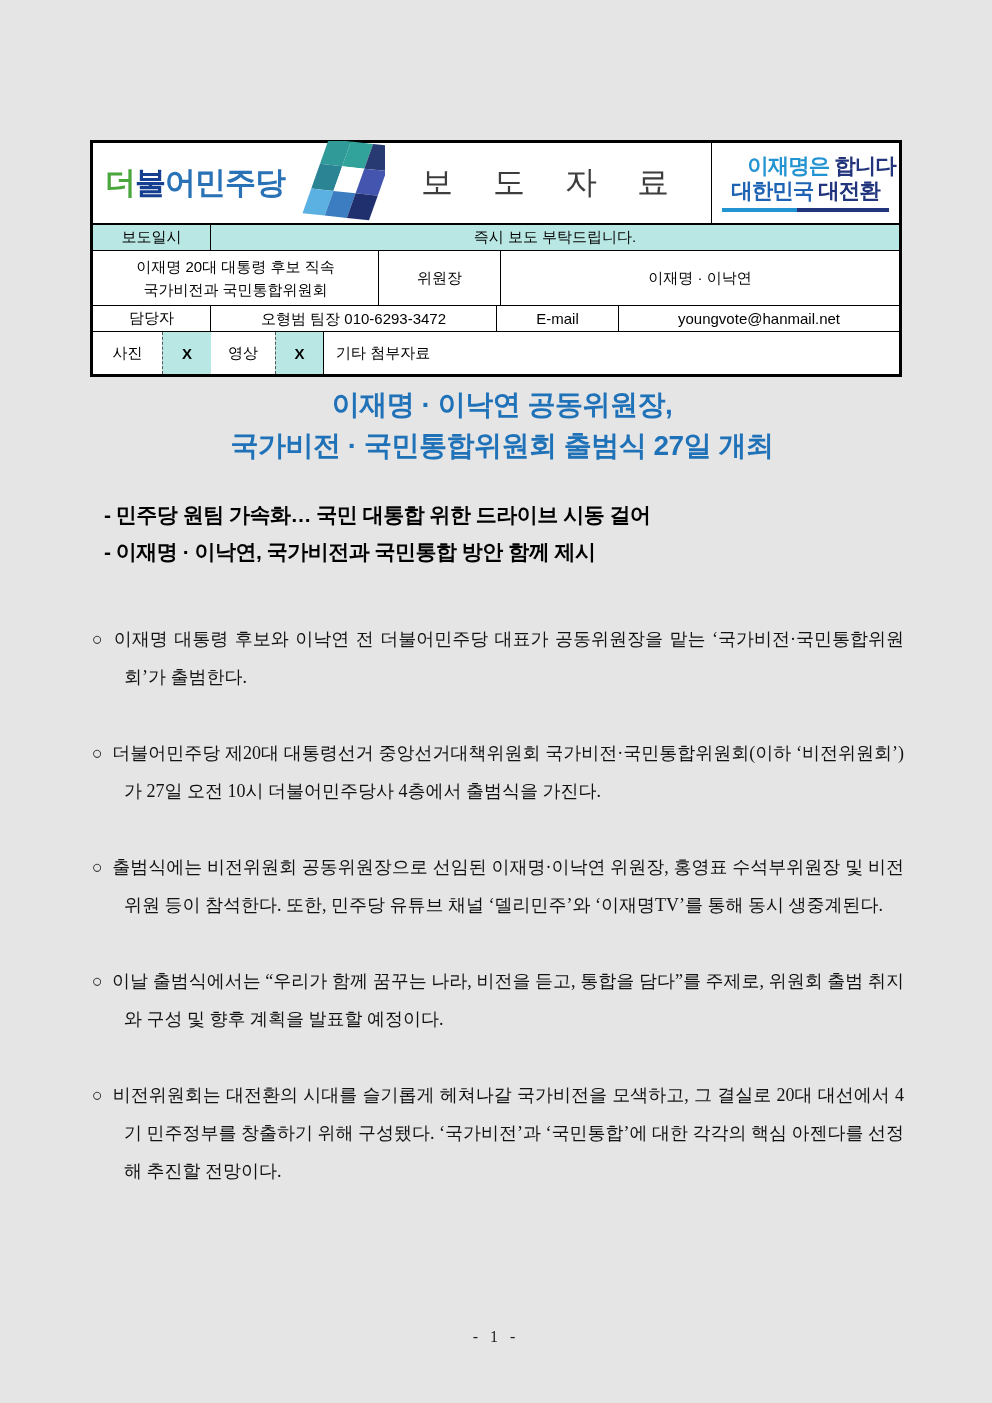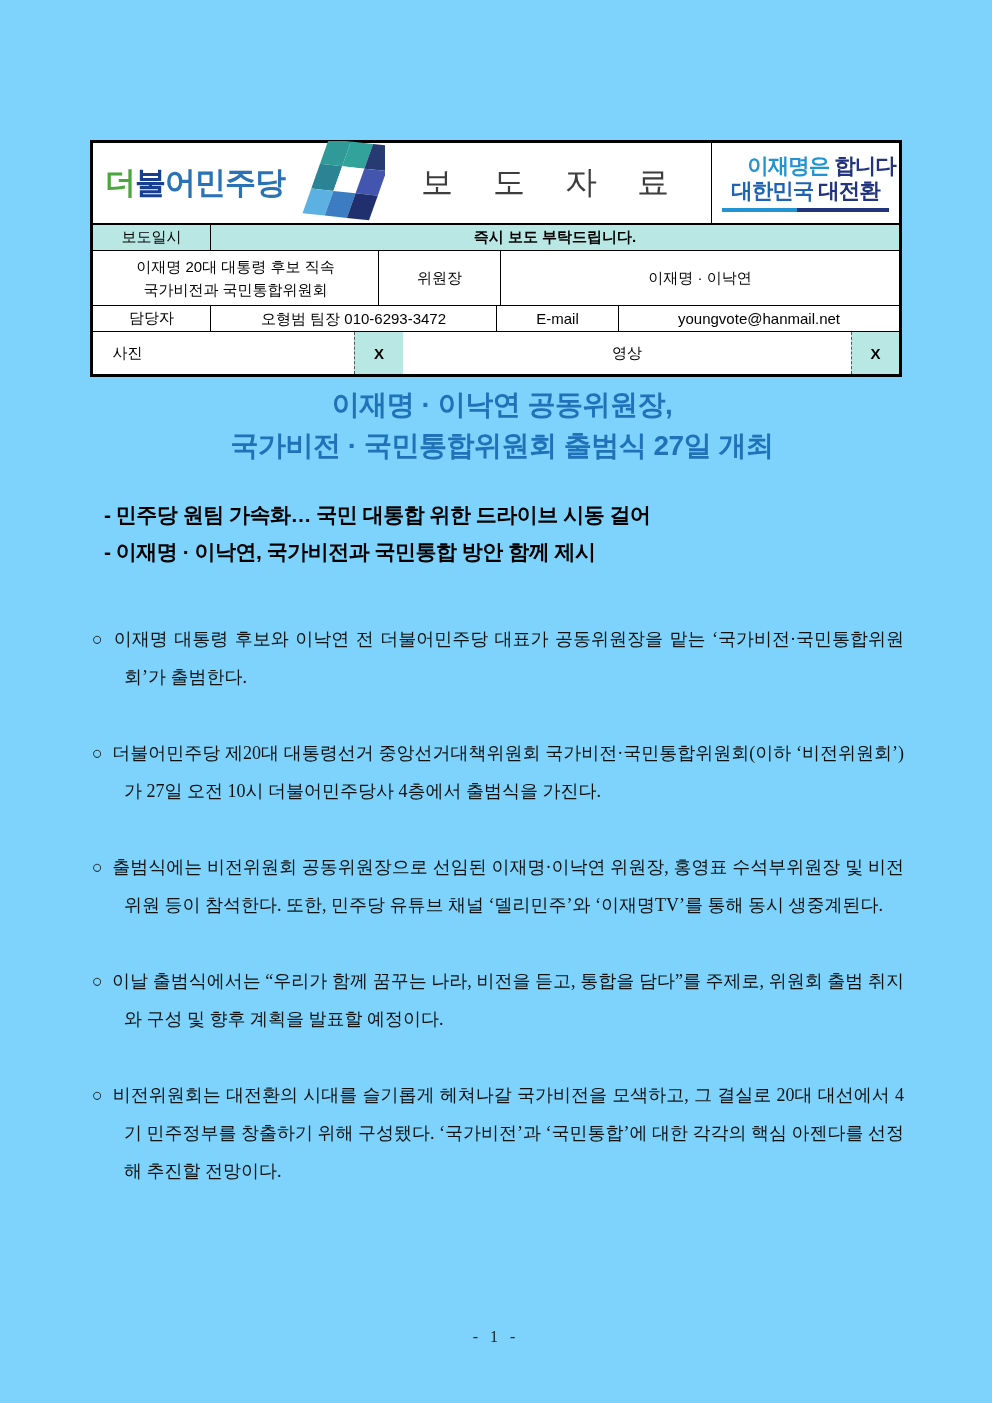--- a/index.html
+++ b/index.html
@@ -11,21 +11,21 @@
     --c-slogan_sky:#2394d2;
     --c-slogan_navy:#21347c;
     --c-slogan_blue:#1e62b4;
     --c-border_black:#000000;
   }
   *{margin:0;padding:0;box-sizing:border-box;}
   html,body{background:#ffffff;}
   .page{
     position:relative;
     width:992px;height:1403px;
-    background:#7dd3fc;
+    background:#e5e5e5;
     font-family:"Liberation Sans",sans-serif;
     color:#000;
     overflow:hidden;
   }
   
   .press-table{
     position:absolute;left:90px;top:140px;width:812px;
     border:3px solid var(--c-border_black);
     background:#fff;
   }
@@ -54,21 +54,21 @@
   .slogan .sky{color:var(--c-slogan_sky);margin-left:32px;}
   .slogan .navy{color:var(--c-slogan_navy);}
   .slogan .blue{color:var(--c-slogan_blue);}
   .slogan-underline{display:flex;width:168px;height:4px;margin-top:4px;}
   .slogan-underline .ul-left{width:45%;height:100%;background:var(--c-slogan_sky);}
   .slogan-underline .ul-right{width:55%;height:100%;background:var(--c-slogan_navy);}
   
   .row-release{height:27px;background:var(--c-table_highlight);}
   .row-release .tcell{font-size:15px;}
   .cell-release-label{width:118px;}
-  .cell-release-value{flex:1;font-weight:700;}
+  .cell-release-value{flex:1;font-weight:400;}
   
   .row-org{height:55px;}
   .row-manager{height:26px;}
   .cell-l1{width:118px;font-size:15px;}
   .cell-content{width:286px;font-size:15px;line-height:1.55;}
   .cell-l2{width:122px;font-size:15px;}
   .cell-value{flex:1;font-size:15px;}
   
   .row-attach{height:43px;}
   .cell-photo{width:69px;font-size:15px;}
@@ -164,20 +164,21 @@
       <div class="tcell cell-content b-right">오형범 팀장 010-6293-3472</div>
       <div class="tcell cell-l2 b-right">E-mail</div>
       <div class="tcell cell-value">youngvote@hanmail.net</div>
     </div>
 
     <div class="trow row-attach">
       <div class="tcell cell-photo">사진</div>
       <div class="tcell cell-x">X</div>
       <div class="tcell cell-video b-right" style="border-right:none;">영상</div>
       <div class="tcell cell-x cell-x2">X</div>
+      <div class="tcell cell-etc" style="border-left:1px solid #000;">기타 첨부자료</div>
     </div>
   </div>
 
   <div class="title-block">
     <div>이재명 · 이낙연 공동위원장,</div>
     <div>국가비전 · 국민통합위원회 출범식 27일 개최</div>
   </div>
 
   <div class="subtitle-block">
     <div>- 민주당 원팀 가속화… 국민 대통합 위한 드라이브 시동 걸어</div>

